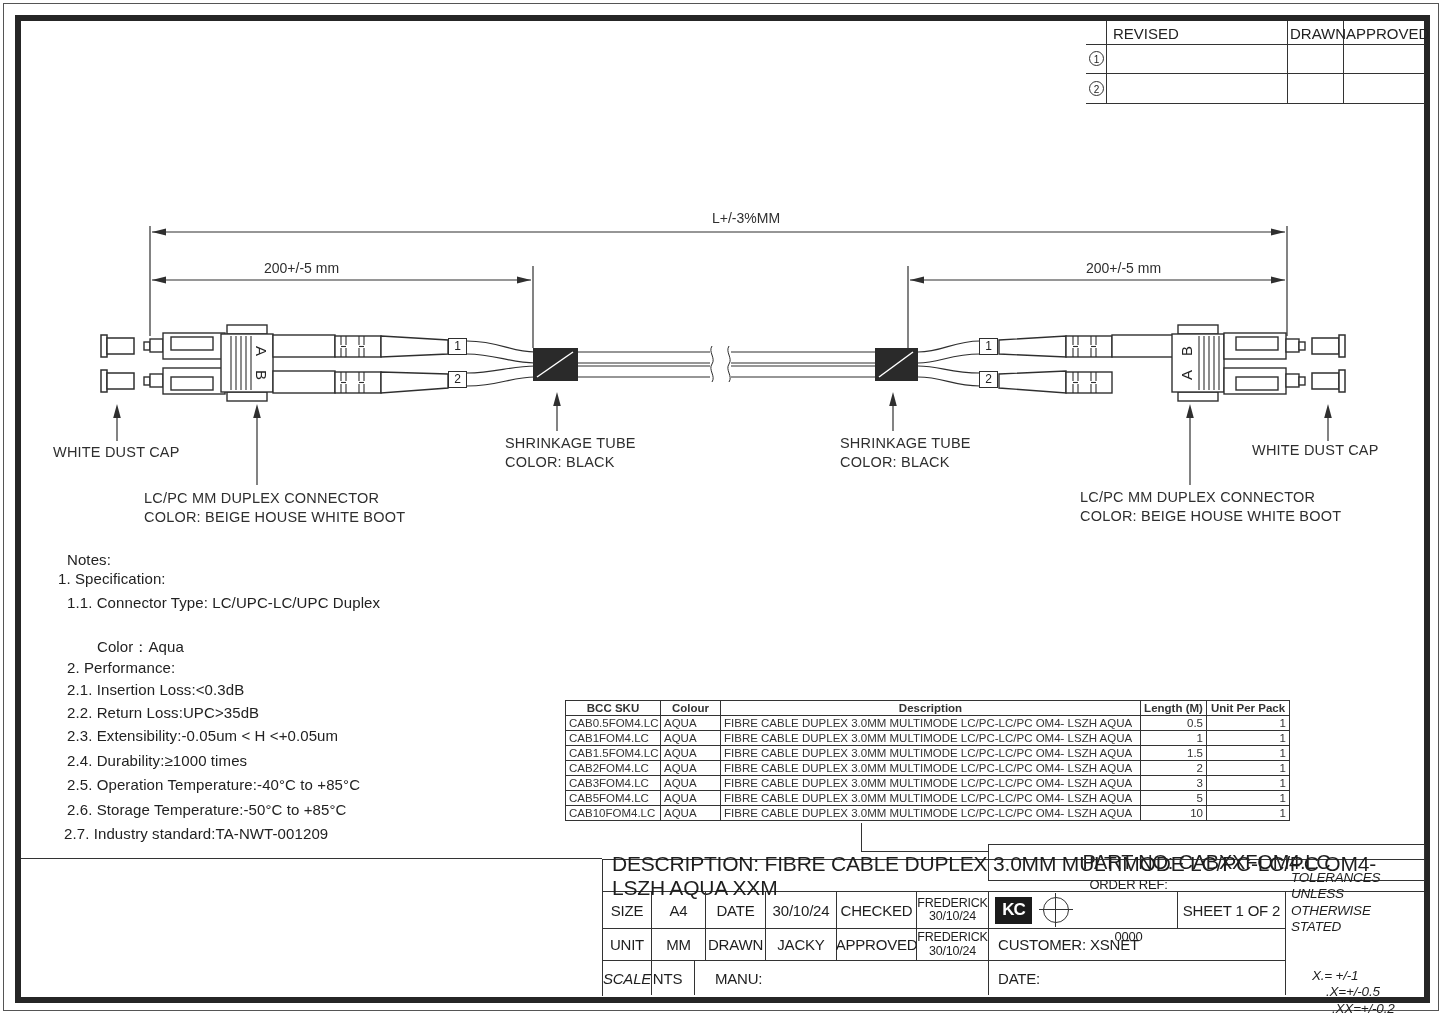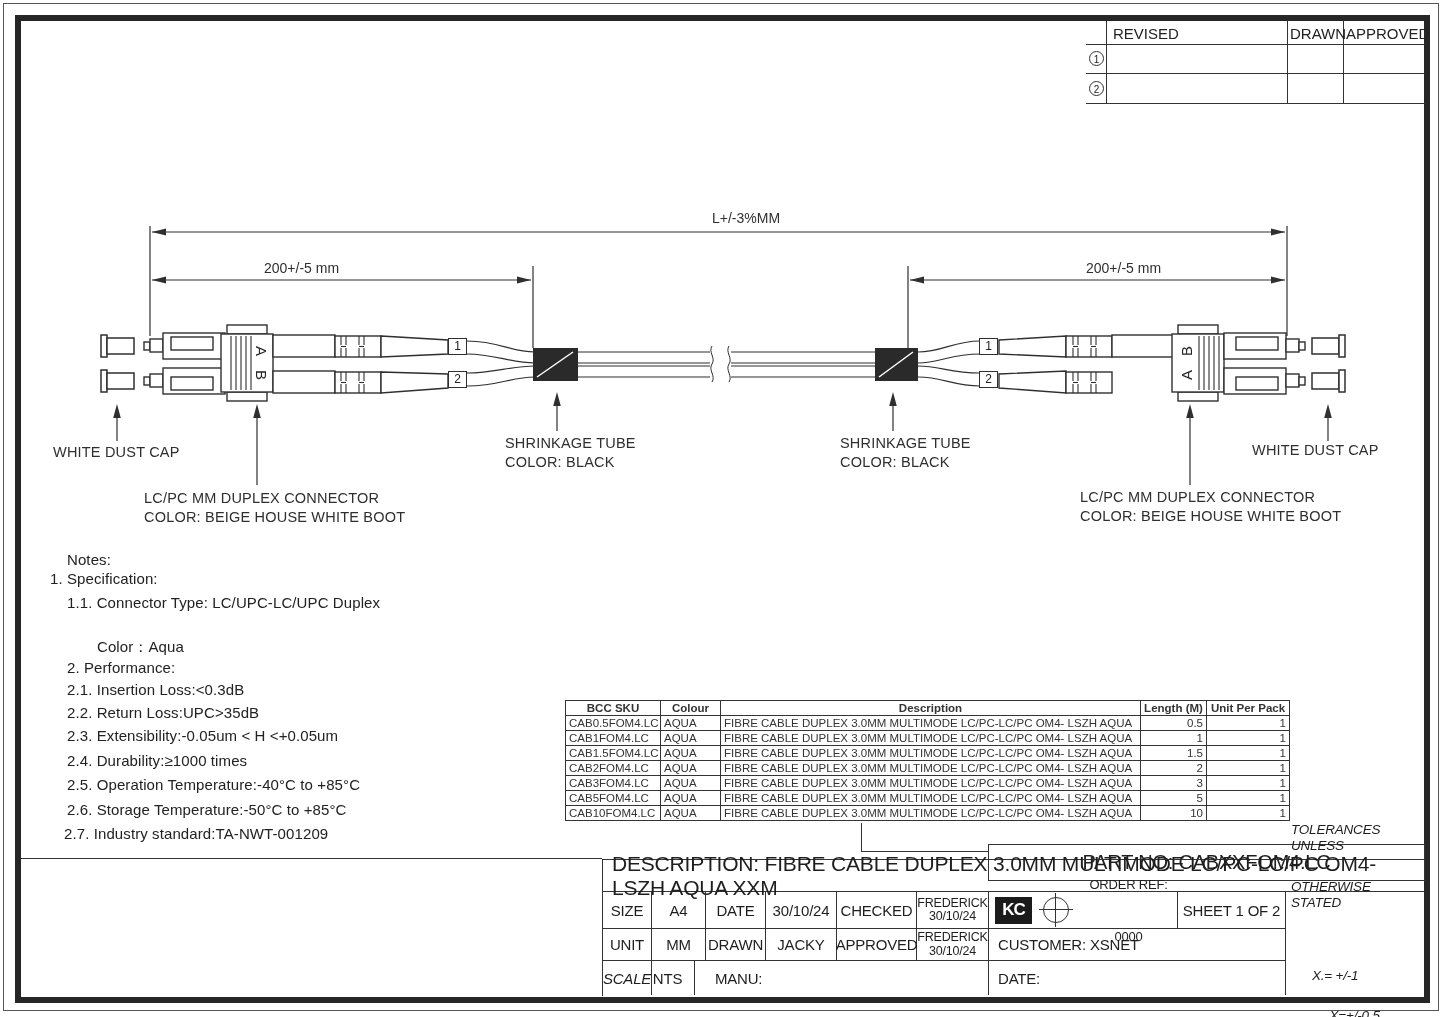--- a/index.html
+++ b/index.html
@@ -30,21 +30,21 @@
   #parts-table .num{text-align:right;}
   
   #partno-spacer{border-left:1.5px solid #333;border-bottom:1.5px solid #333;box-sizing:border-box;}
   #partno-cell{border:1.5px solid #333;box-sizing:border-box;display:flex;align-items:center;justify-content:center;
                font-size:20px;color:#1e1e1e;letter-spacing:-.2px;}
   #title-block{border-left:1.5px solid #333;border-top:1.5px solid #333;box-sizing:border-box;}
   .tb-cell{position:absolute;border-right:1.2px solid #333;border-bottom:1.2px solid #333;box-sizing:border-box;
            display:flex;align-items:center;justify-content:center;font-size:15px;color:#1e1e1e;letter-spacing:-.2px;}
   .tb-left{justify-content:flex-start;padding-left:9px;}
   .tb-noright{border-right:none;}
-  .tb-nobottom{border-bottom:none;gap:24px;}
+  .tb-nobottom{border-bottom:none;}
   .tb-2line{flex-direction:column;font-size:12.5px;line-height:13.5px;text-align:center;}
   #desc-row{font-size:21px;}
   .kc-box{width:37px;height:27px;background:#1b1b1b;color:#fff;font-weight:bold;font-size:17px;
           display:flex;align-items:center;justify-content:center;letter-spacing:-1px;}
   .proj-sym{position:relative;width:34px;height:34px;}
   .proj-sym .c{position:absolute;left:4px;top:4px;width:26px;height:26px;border:1.4px solid #333;
                border-radius:50%;box-sizing:border-box;}
   .proj-sym .h{position:absolute;left:0;top:16px;width:34px;height:1.4px;background:#333;}
   .proj-sym .v{position:absolute;left:16px;top:0;width:1.4px;height:34px;background:#333;}
   .orderref{display:flex;flex-direction:column;align-items:center;font-size:13px;line-height:15px;color:#1e1e1e;}
@@ -283,21 +283,21 @@
   <div class="abs callout" style="left:505px;top:434px;">
     <div>SHRINKAGE TUBE</div>
     <div>COLOR: BLACK</div>
   </div>
   <div class="abs callout" style="left:840px;top:434px;">
     <div>SHRINKAGE TUBE</div>
     <div>COLOR: BLACK</div>
   </div>
 
   <div class="abs note-line" style="left:67px;top:551px;">Notes:</div>
-  <div class="abs note-line" style="left:50px;top:570px;">1. Specification:</div>
+  <div class="abs note-line" style="left:58px;top:570px;">1. Specification:</div>
   <div class="abs note-line" style="left:67px;top:594px;">1.1. Connector Type: LC/UPC-LC/UPC Duplex</div>
   <div class="abs note-line" style="left:97px;top:638px;">Color：Aqua</div>
   <div class="abs note-line" style="left:67px;top:659px;">2. Performance:</div>
   <div class="abs note-line" style="left:67px;top:681px;">2.1. Insertion Loss:&lt;0.3dB</div>
   <div class="abs note-line" style="left:67px;top:704px;">2.2. Return Loss:UPC&gt;35dB</div>
   <div class="abs note-line" style="left:67px;top:727px;">2.3. Extensibility:-0.05um &lt; H &lt;+0.05um</div>
   <div class="abs note-line" style="left:67px;top:752px;">2.4. Durability:≥1000 times</div>
   <div class="abs note-line" style="left:67px;top:776px;">2.5. Operation Temperature:-40°C to +85°C</div>
   <div class="abs note-line" style="left:67px;top:801px;text-align:center;">2.6. Storage Temperature:-50°C to +85°C</div>
   <div class="abs note-line" style="left:64px;top:825px;">2.7. Industry standard:TA-NWT-001209</div>

